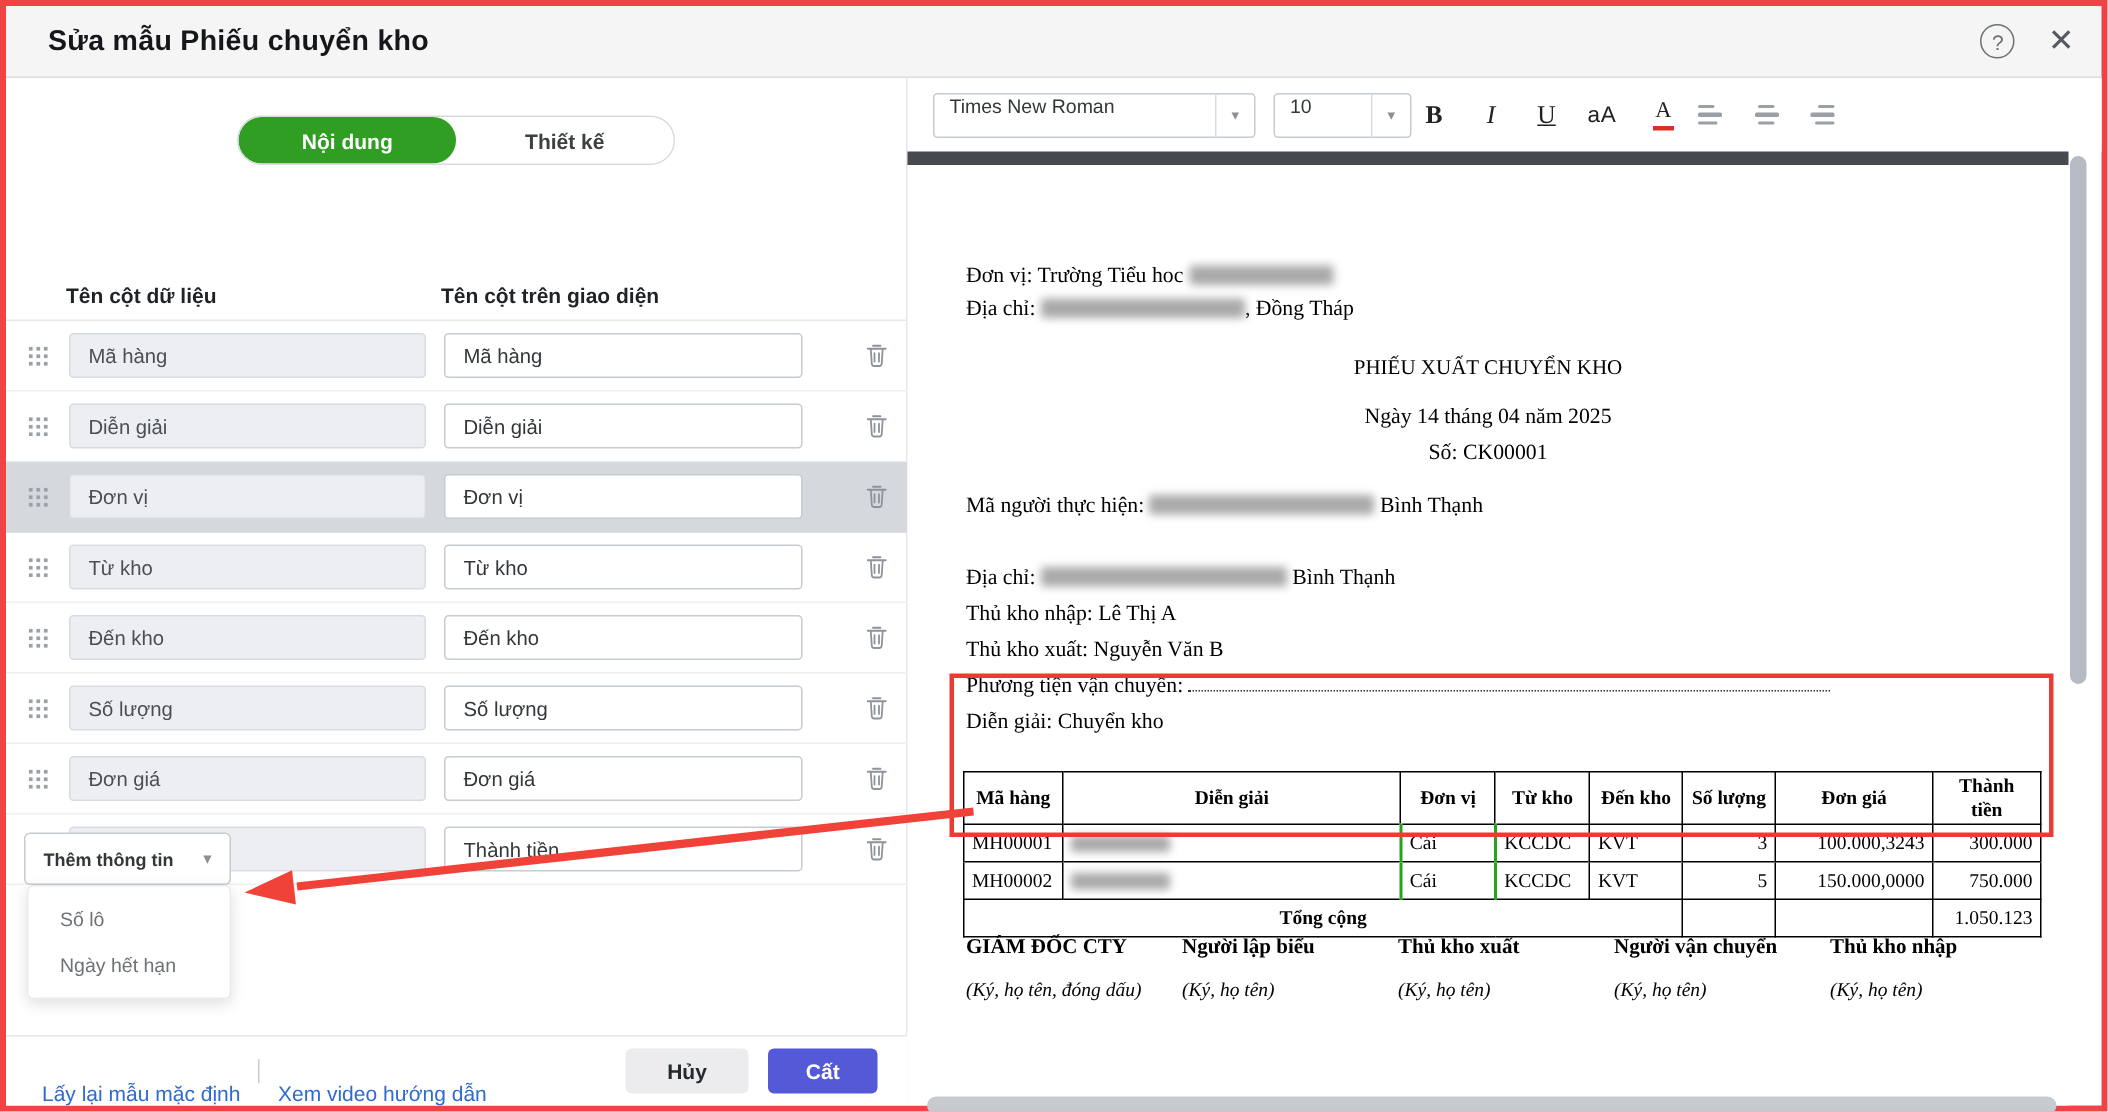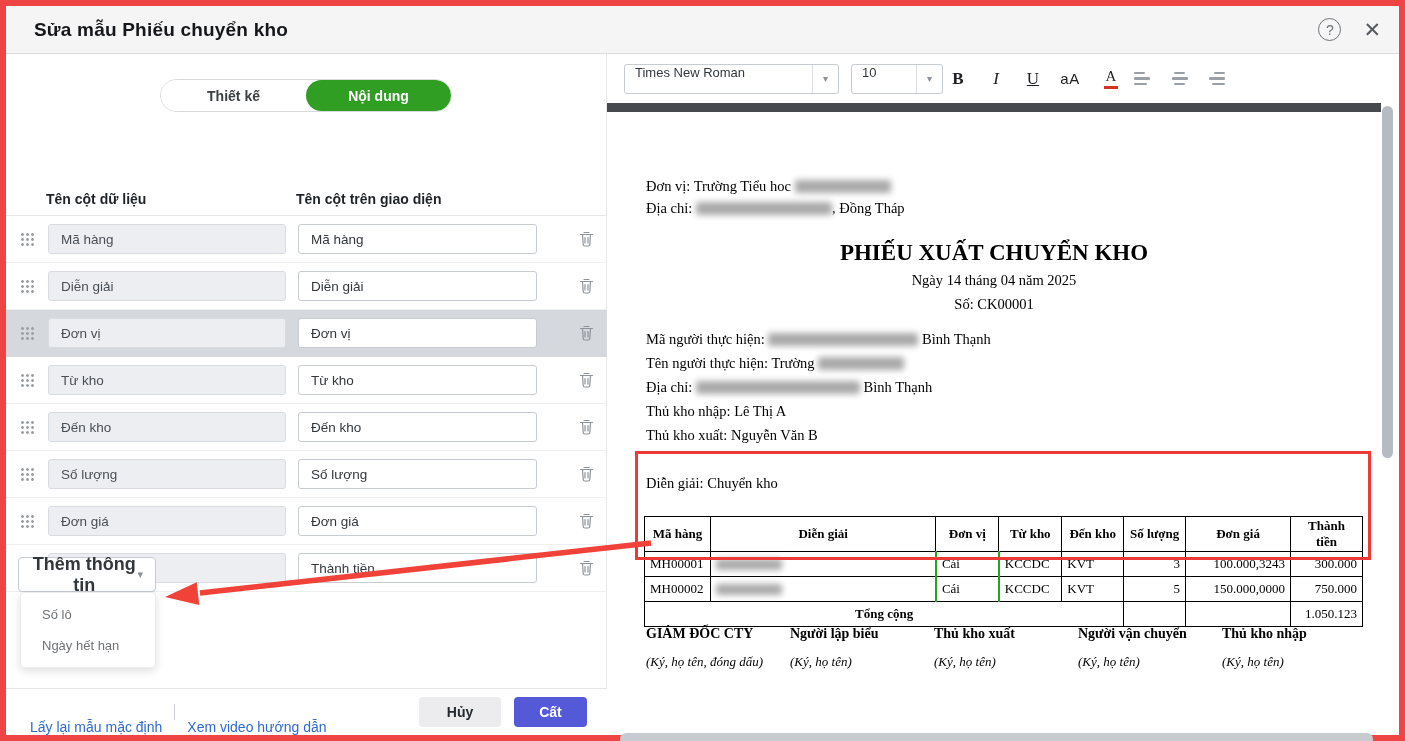--- a/index.html
+++ b/index.html
@@ -1,18 +1,18 @@
 <!DOCTYPE html>
 <html><head>
 <meta charset="utf-8">
 <style>
   * { box-sizing: border-box; margin: 0; padding: 0; }
   html,body { width:1405px; height:741px; overflow:hidden; background:#fff;
               font-family:"Liberation Sans", sans-serif; }
-  .window { position:relative; width:1405px; height:741px; border:6px solid #ef4444; background:#ec4899; }
+  .window { position:relative; width:1405px; height:741px; border:4px solid #ef4444; background:#ec4899; }
 
   
   .hdr { position:absolute; left:0; top:0; width:100%; height:48px; background:#f5f5f6;
          border-bottom:1px solid #dcdcdc; display:flex; align-items:center; }
   .hdr h1 { margin-left:28px; font-size:19px; font-weight:700; color:#15171a; letter-spacing:.2px; }
   .hdr-icons { margin-left:auto; margin-right:18px; display:flex; align-items:center; gap:22px; }
   .help-circ { width:23px; height:23px; border:1.6px solid #6d7278; border-radius:50%;
                display:flex; align-items:center; justify-content:center;
                font-size:14px; color:#6d7278; cursor:pointer; }
   .close-x { font-size:21px; color:#555a60; cursor:pointer; line-height:1; }
@@ -38,21 +38,21 @@
           background-size:5px 5px; background-position:0 0; }
   .in1 { width:238px; height:30px; background:#eceef2; border:1px solid #d8dce1; border-radius:3px;
          font-size:13.5px; color:#4a4f55; padding:0 12px; font-family:inherit; }
   .in2 { width:239px; height:30px; margin-left:12px; background:#fff; border:1px solid #c6ccd2;
          border-radius:3px; font-size:13.5px; color:#33373c; padding:0 12px; font-family:inherit; }
   .trash { margin-left:auto; width:17px; height:18px; cursor:pointer; flex:none; }
 
   .add-btn { position:absolute; left:12px; top:503px; width:138px; height:35px; background:#fff;
              border:1px solid #c6ccd2; border-radius:4px; display:flex; align-items:center;
              padding:0 12px; cursor:pointer; font-family:inherit; }
-  .add-btn .lbl { font-size:18px; font-weight:600; color:#33373c; }
+  .add-btn .lbl { font-size:12px; font-weight:600; color:#33373c; }
   .add-btn .caret { margin-left:auto; font-size:11px; color:#8b9096; }
   .menu { position:absolute; left:14px; top:538px; width:136px; background:#fff; border-radius:4px;
           border:1px solid #ececec; box-shadow:0 3px 10px rgba(0,0,0,.13); padding:6px 0; }
   .mi { padding:8px 10px 8px 21px; font-size:13px; color:#6e7277; cursor:pointer; }
 
   .lfoot { position:absolute; left:0; bottom:0; width:601px; height:47px; background:#fff;
            border-top:1px solid #e6e7e9; display:flex; align-items:center; padding:0 20px 0 24px; }
   .lnk { font-size:14px; color:#2e6bd0; cursor:pointer; text-decoration:none;margin-top:30px; }
   .sep { width:1px; height:16px; background:#c9cdd2; margin:0 12px; }
   .btn-cancel { margin-left:auto; width:82px; height:30px; background:#ececef; border:none;
@@ -89,21 +89,21 @@
 
   .darkbar { position:absolute; left:0; top:49px; width:774px; height:9px; background:#46494d; }
 
   
   .doc { position:absolute; left:0; top:58px; width:774px; bottom:0; background:#fff;
          font-family:"Liberation Serif", serif; font-size:14.5px; color:#000; }
   .dline { position:absolute; left:39px; white-space:nowrap; }
   .blur { display:inline-block; height:13px; background:#a9a9a9; border-radius:2px;
           filter:blur(3px); vertical-align:-2px; }
   .ctr { position:absolute; left:0; width:100%; text-align:center; }
-  .doc-title { font-weight:700; font-size:23px; }
+  .doc-title { font-weight:400; font-size:14px; }
   .dots { display:inline-block; width:428px; border-bottom:1.6px dotted #333; height:11px; }
 
   table.ptab { position:absolute; left:37px; top:404px; width:719px; border-collapse:collapse;
                font-size:13px; }
   .ptab th, .ptab td { border:1px solid #000; padding:1px 5px; height:21px; }
   .ptab th { font-weight:700; text-align:center; }
   .ptab td { height:25px; }
   .ptab tr.dr1 td { border-bottom:1px dotted #555; }
   .ptab td.num { text-align:right; }
   .ptab td.unitc { border-left:2px solid #23a41c; border-right:2px solid #23a41c; }
@@ -136,22 +136,22 @@
     <div class="hdr-icons">
       <div class="help-circ">
           <span>?</span>
         </div>
       <div class="close-x">✕</div>
     </div>
   </div>
 
   <div class="left">
     <div class="tabs">
+      <button class="tab active">Nội dung</button>
       <button class="tab">Thiết kế</button>
-      <button class="tab active">Nội dung</button>
     </div>
 
     <div class="colheads">
       <span class="c1">Tên cột dữ liệu</span>
       <span class="c2">Tên cột trên giao diện</span>
     </div>
     <div class="head-rule"></div>
 
     <div class="rows">
 
@@ -294,28 +294,28 @@
       <div class="dline" style="top:88px;">
         <span>Địa chỉ:</span> <span class="blur" style="width:136px;"></span><span>, Đồng Tháp</span>
       </div>
       <div class="ctr doc-title" style="top:128px;">PHIẾU XUẤT CHUYỂN KHO</div>
       <div class="ctr" style="top:160px;">Ngày 14 tháng 04 năm 2025</div>
       <div class="ctr" style="top:184px;">Số: CK00001</div>
 
       <div class="dline" style="top:219px;">
         <span>Mã người thực hiện:</span> <span class="blur" style="width:150px;"></span> <span>Bình Thạnh</span>
       </div>
-      <div class="dline" style="top:243px;">
-        <span>Tên người thực hiện: Trường</span> <span class="blur" style="width:86px;"></span>
-      </div>
       <div class="dline" style="top:267px;">
         <span>Địa chỉ:</span> <span class="blur" style="width:164px;"></span> <span>Bình Thạnh</span>
       </div>
       <div class="dline" style="top:291px;">Thủ kho nhập: Lê Thị A</div>
       <div class="dline" style="top:315px;">Thủ kho xuất: Nguyễn Văn B</div>
+      <div class="dline" style="top:339px;">
+        <span>Phương tiện vận chuyển:</span> <span class="dots"></span>
+      </div>
       <div class="dline" style="top:363px;">Diễn giải: Chuyển kho</div>
 
       <table class="ptab">
         <colgroup>
           <col style="width:66px">
             <col style="width:226px">
             <col style="width:63px">
             <col style="width:63px">
           <col style="width:62px">
             <col style="width:62px">

